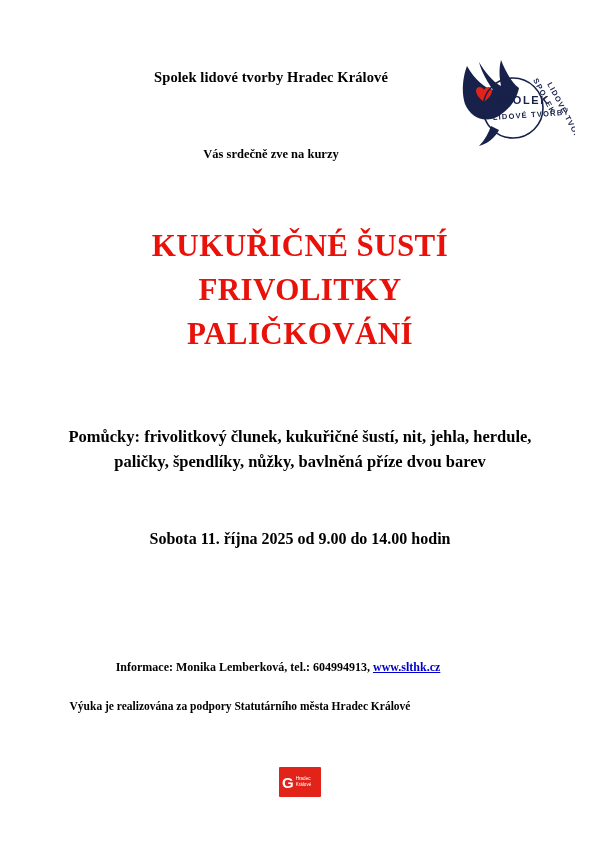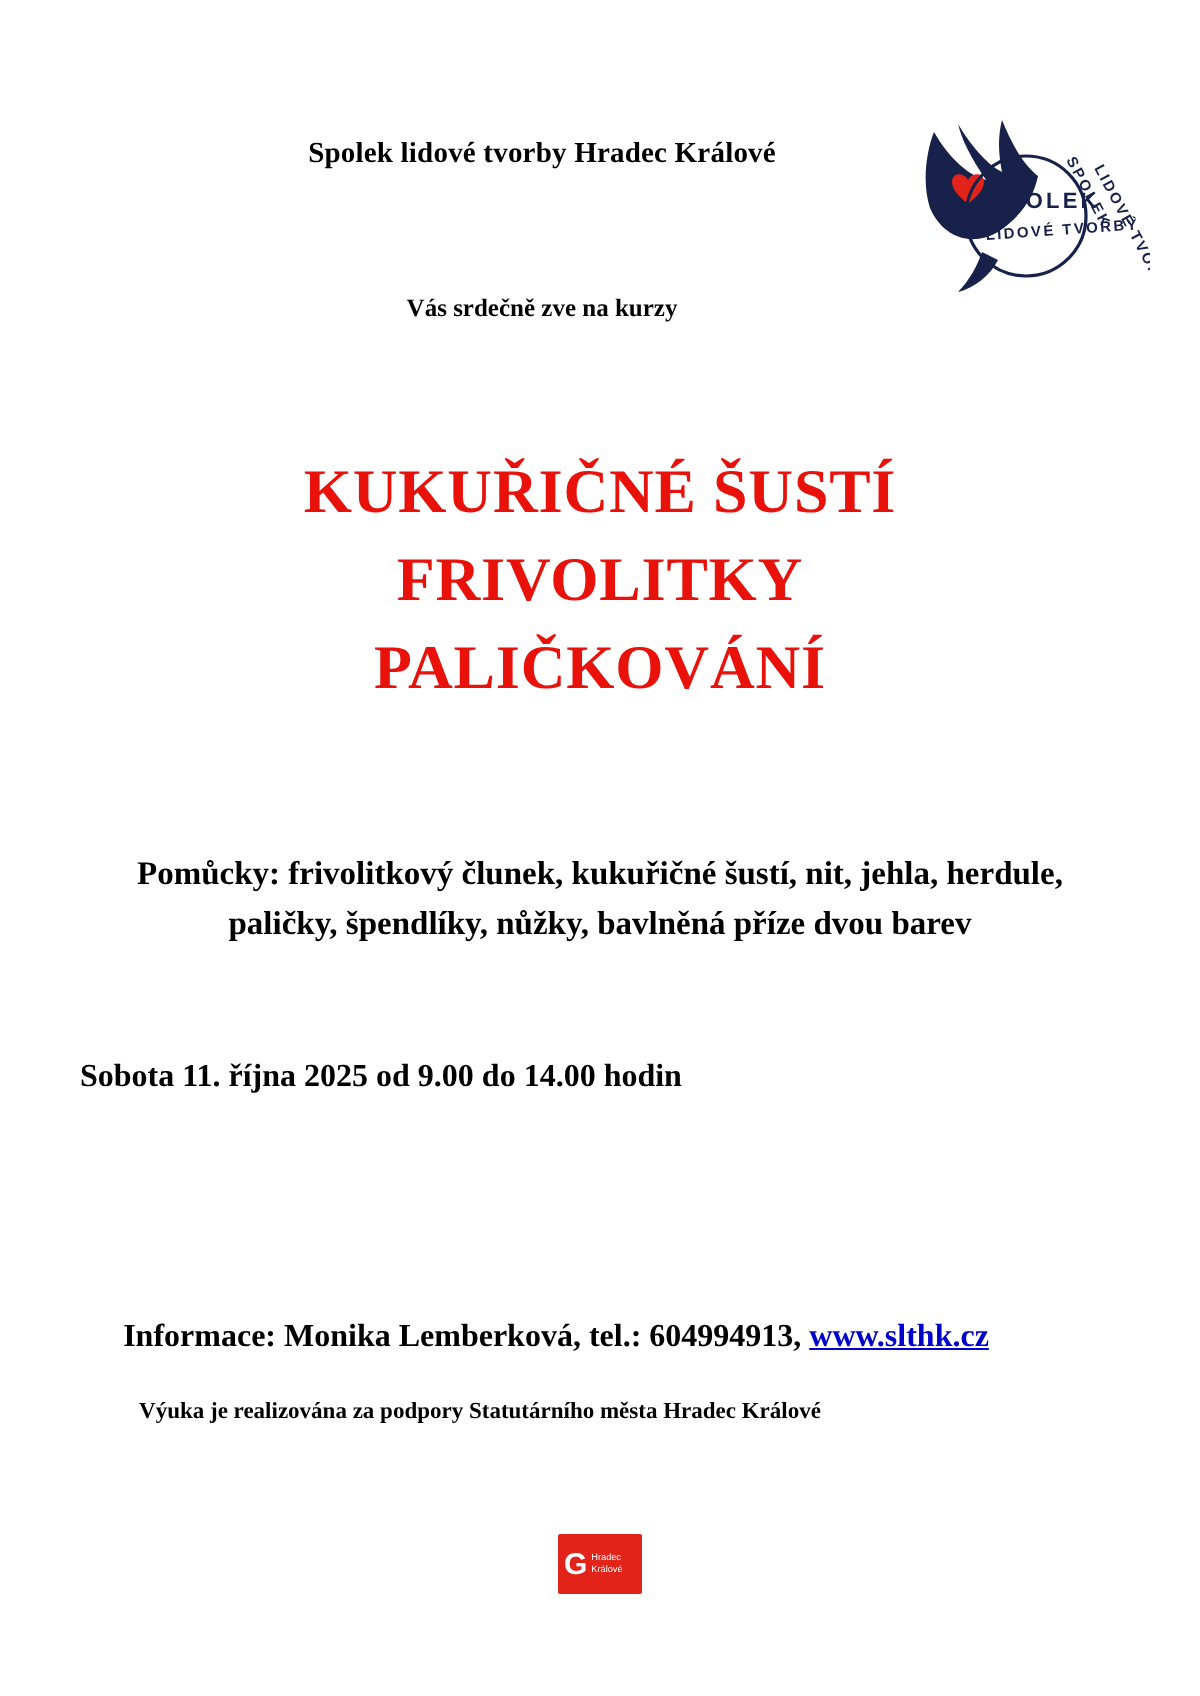--- a/index.html
+++ b/index.html
@@ -81,21 +81,21 @@
     font-weight: bold;
     line-height: 1.52;
   }
 
   
   .datetime {
     position: absolute;
     top: 530px;
     left: 40px;
     width: 520px;
-    text-align: left;
+    text-align: center;
     font-size: 16px;
     font-weight: bold;
   }
   .venue {
     position: absolute;
     top: 568px;
     left: 50px;
     width: 500px;
     text-align: center;
     font-size: 16px;
@@ -103,21 +103,21 @@
     line-height: 1.55;
   }
 
   
   .contact {
     position: absolute;
     top: 660px;
     left: 0;
     width: 556px;
     text-align: center;
-    font-size: 16px;
+    font-size: 12px;
     font-weight: bold;
   }
   .contact a {
     color: #0000cc;
     text-decoration: underline;
   }
   .support {
     position: absolute;
     top: 700px;
     left: 0;

